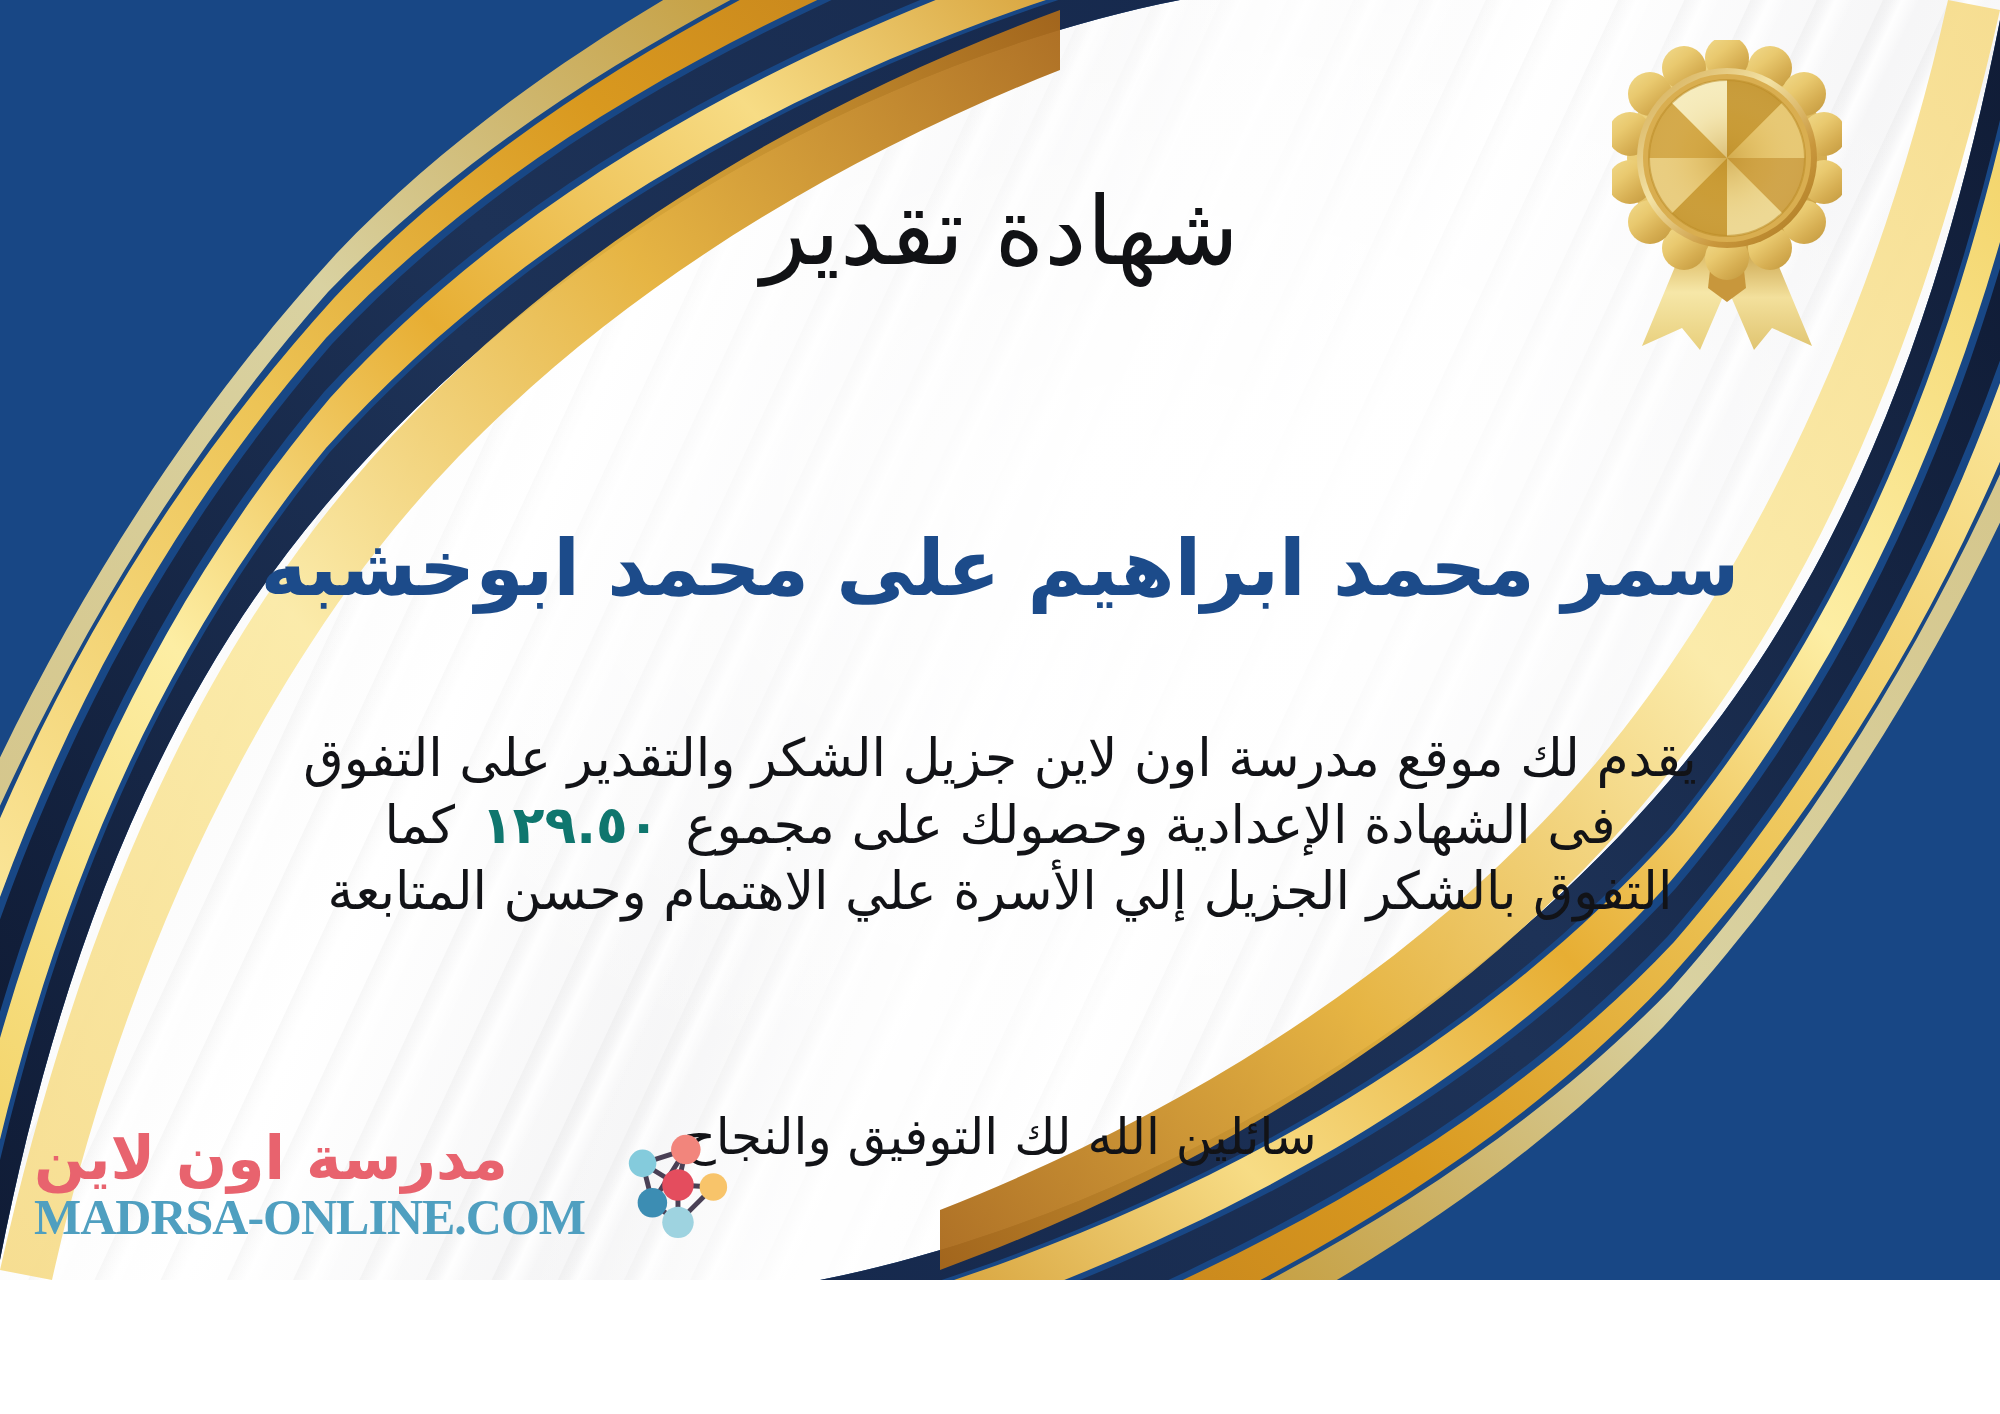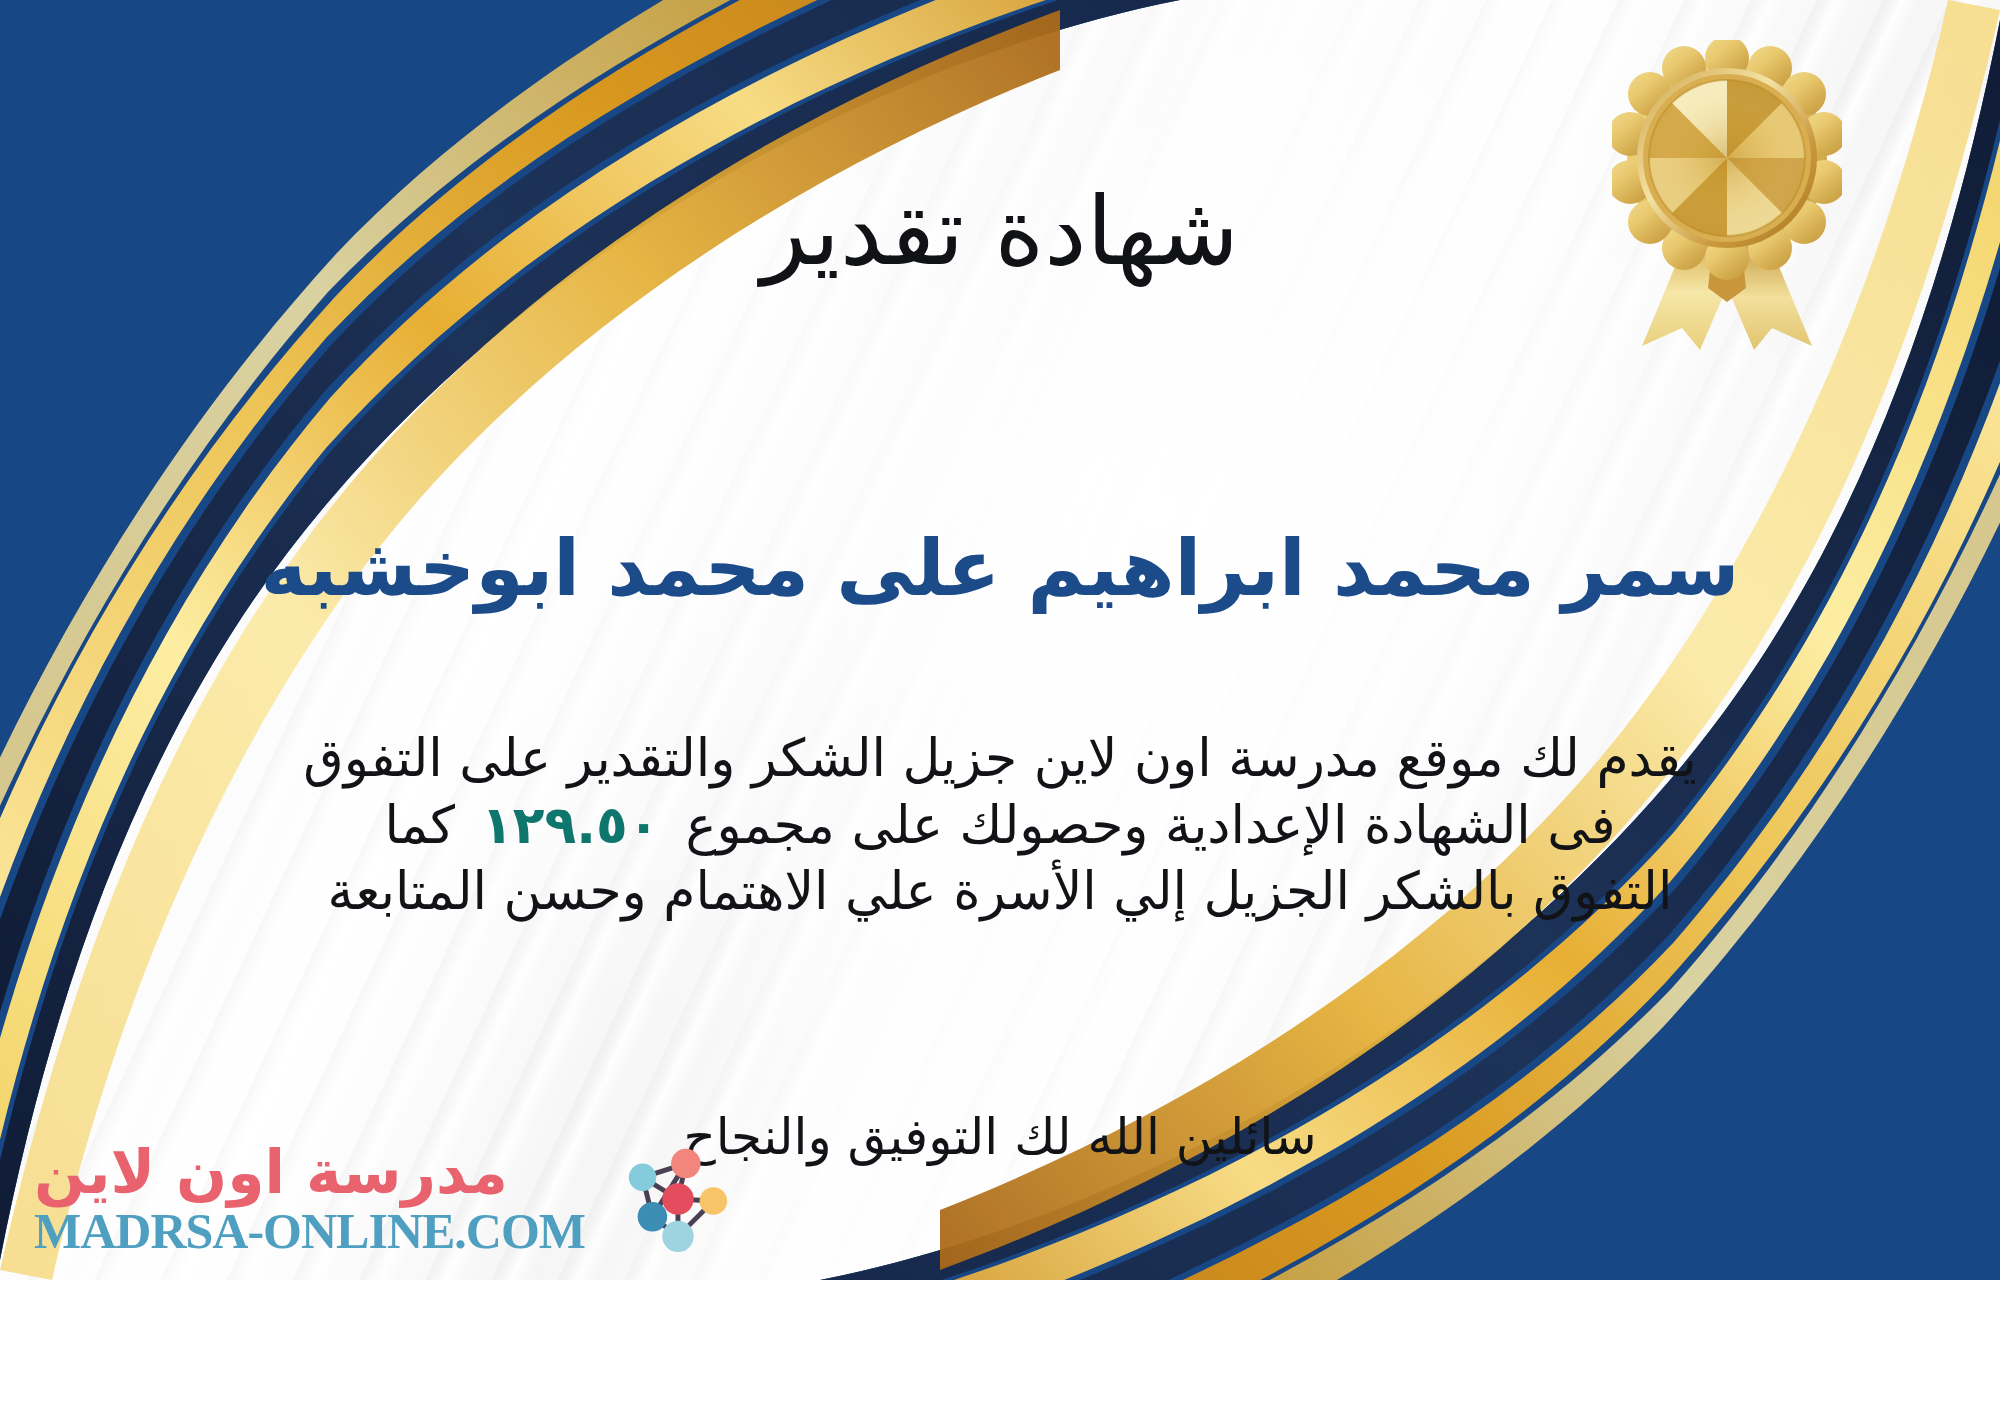--- a/index.html
+++ b/index.html
@@ -107,21 +107,21 @@
     text-align:center;
     font-size:50px;
     color:#121317;
     font-weight:400;
     margin-top:8px;
   }
 
   
   #brand{
     position:absolute;
-    left:34px;bottom:22px;
+    left:34px;bottom:36px;
     display:flex;
     flex-direction:row-reverse;
     align-items:center;
     gap:32px;
     direction:ltr;
     text-align:center;
   }
   #brand-text{
     display:flex;flex-direction:column;align-items:flex-start;
   }

